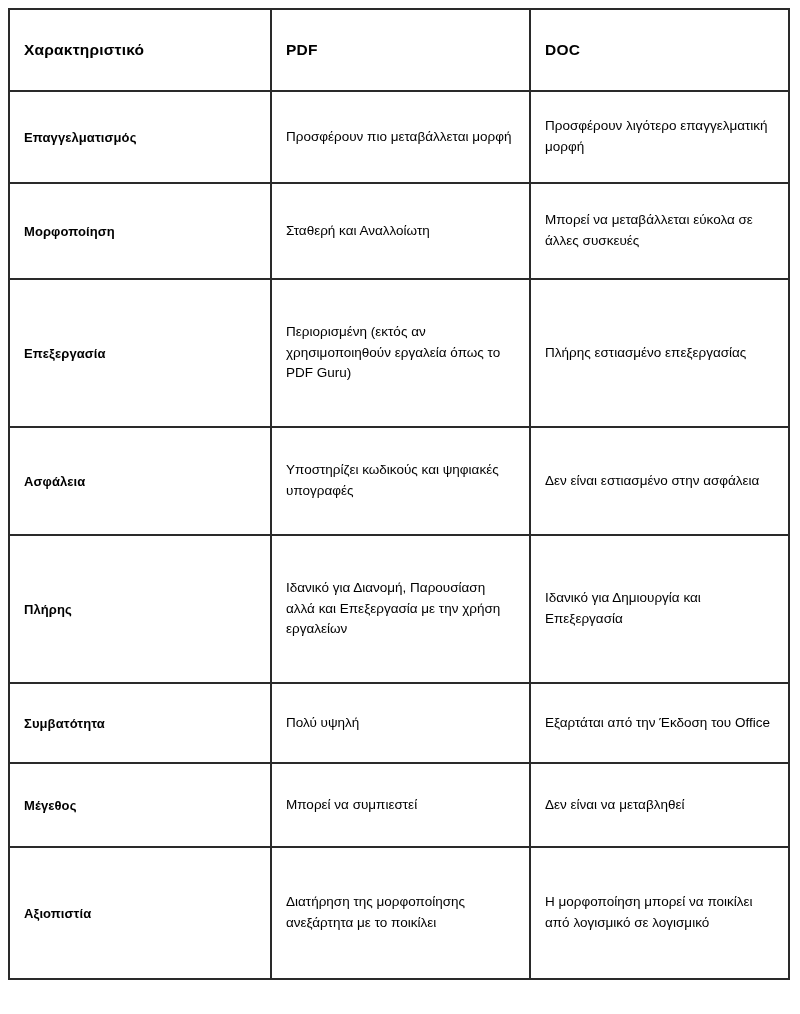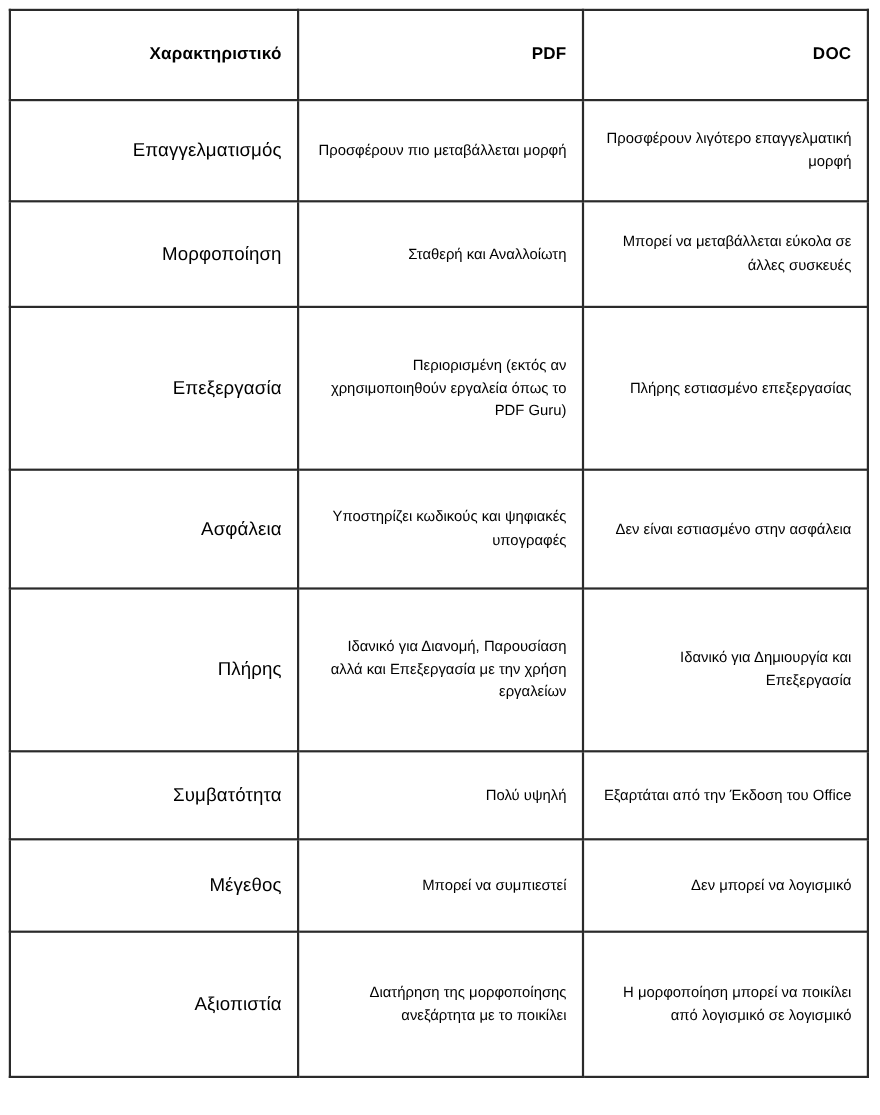--- a/index.html
+++ b/index.html
@@ -28,33 +28,33 @@
     margin: 0;
   }
   table.comparison col.c0 { width: 262px; }
   table.comparison col.c1 { width: 259px; }
   table.comparison col.c2 { width: 259px; }
 
   table.comparison th,
   table.comparison td {
     border: 2px solid #2a2a2a;
     vertical-align: middle;
-    text-align: right;
+    text-align: left;
     padding: 10px 14px;
     box-sizing: border-box;
   }
   table.comparison thead th {
     height: 82px;
     font-size: 15.5px;
     font-weight: bold;
     letter-spacing: 0.2px;
   }
   table.comparison tbody th.rowhead {
-    font-size: 17px;
-    font-weight: normal;
+    font-size: 13px;
+    font-weight: bold;
     letter-spacing: 0.1px;
   }
   table.comparison tbody td.cell {
     font-size: 13.5px;
     font-weight: normal;
     line-height: 1.55;
   }
   tr.r0 th, tr.r0 td { height: 92px; }
   tr.r1 th, tr.r1 td { height: 96px; }
   tr.r2 th, tr.r2 td { height: 148px; }
@@ -108,21 +108,21 @@
         <td class="cell">Ιδανικό για Δημιουργία και Επεξεργασία</td>
       </tr>
       <tr class="r5">
         <th class="rowhead">Συμβατότητα</th>
         <td class="cell">Πολύ υψηλή</td>
         <td class="cell">Εξαρτάται από την Έκδοση του Office</td>
       </tr>
       <tr class="r6">
         <th class="rowhead">Μέγεθος</th>
         <td class="cell">Μπορεί να συμπιεστεί</td>
-        <td class="cell">Δεν μπορεί να λογισμικό</td>
+        <td class="cell">Δεν είναι να μεταβληθεί</td>
       </tr>
       <tr class="r7">
         <th class="rowhead">Αξιοπιστία</th>
         <td class="cell">Διατήρηση της μορφοποίησης ανεξάρτητα με το ποικίλει</td>
         <td class="cell">Η μορφοποίηση μπορεί να ποικίλει από λογισμικό σε λογισμικό</td>
       </tr>
     </tbody>
   </table>
 </div>
 

